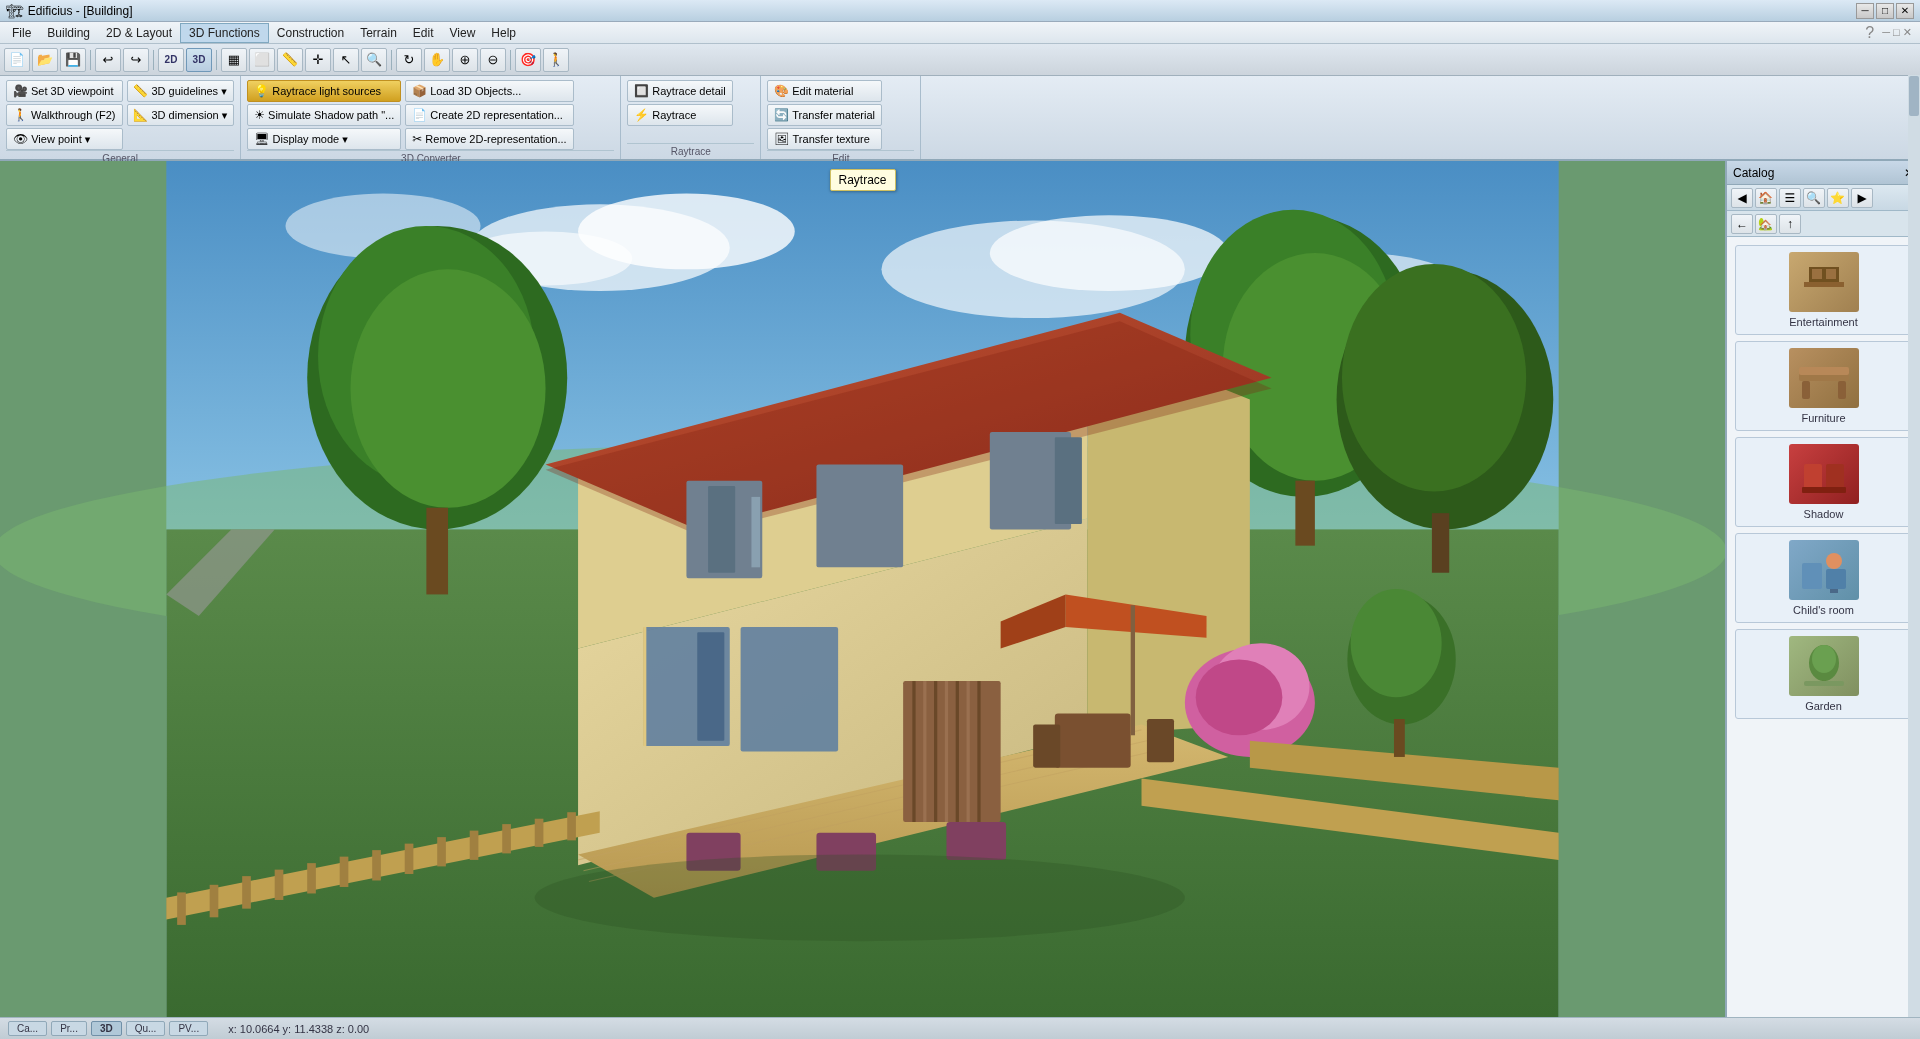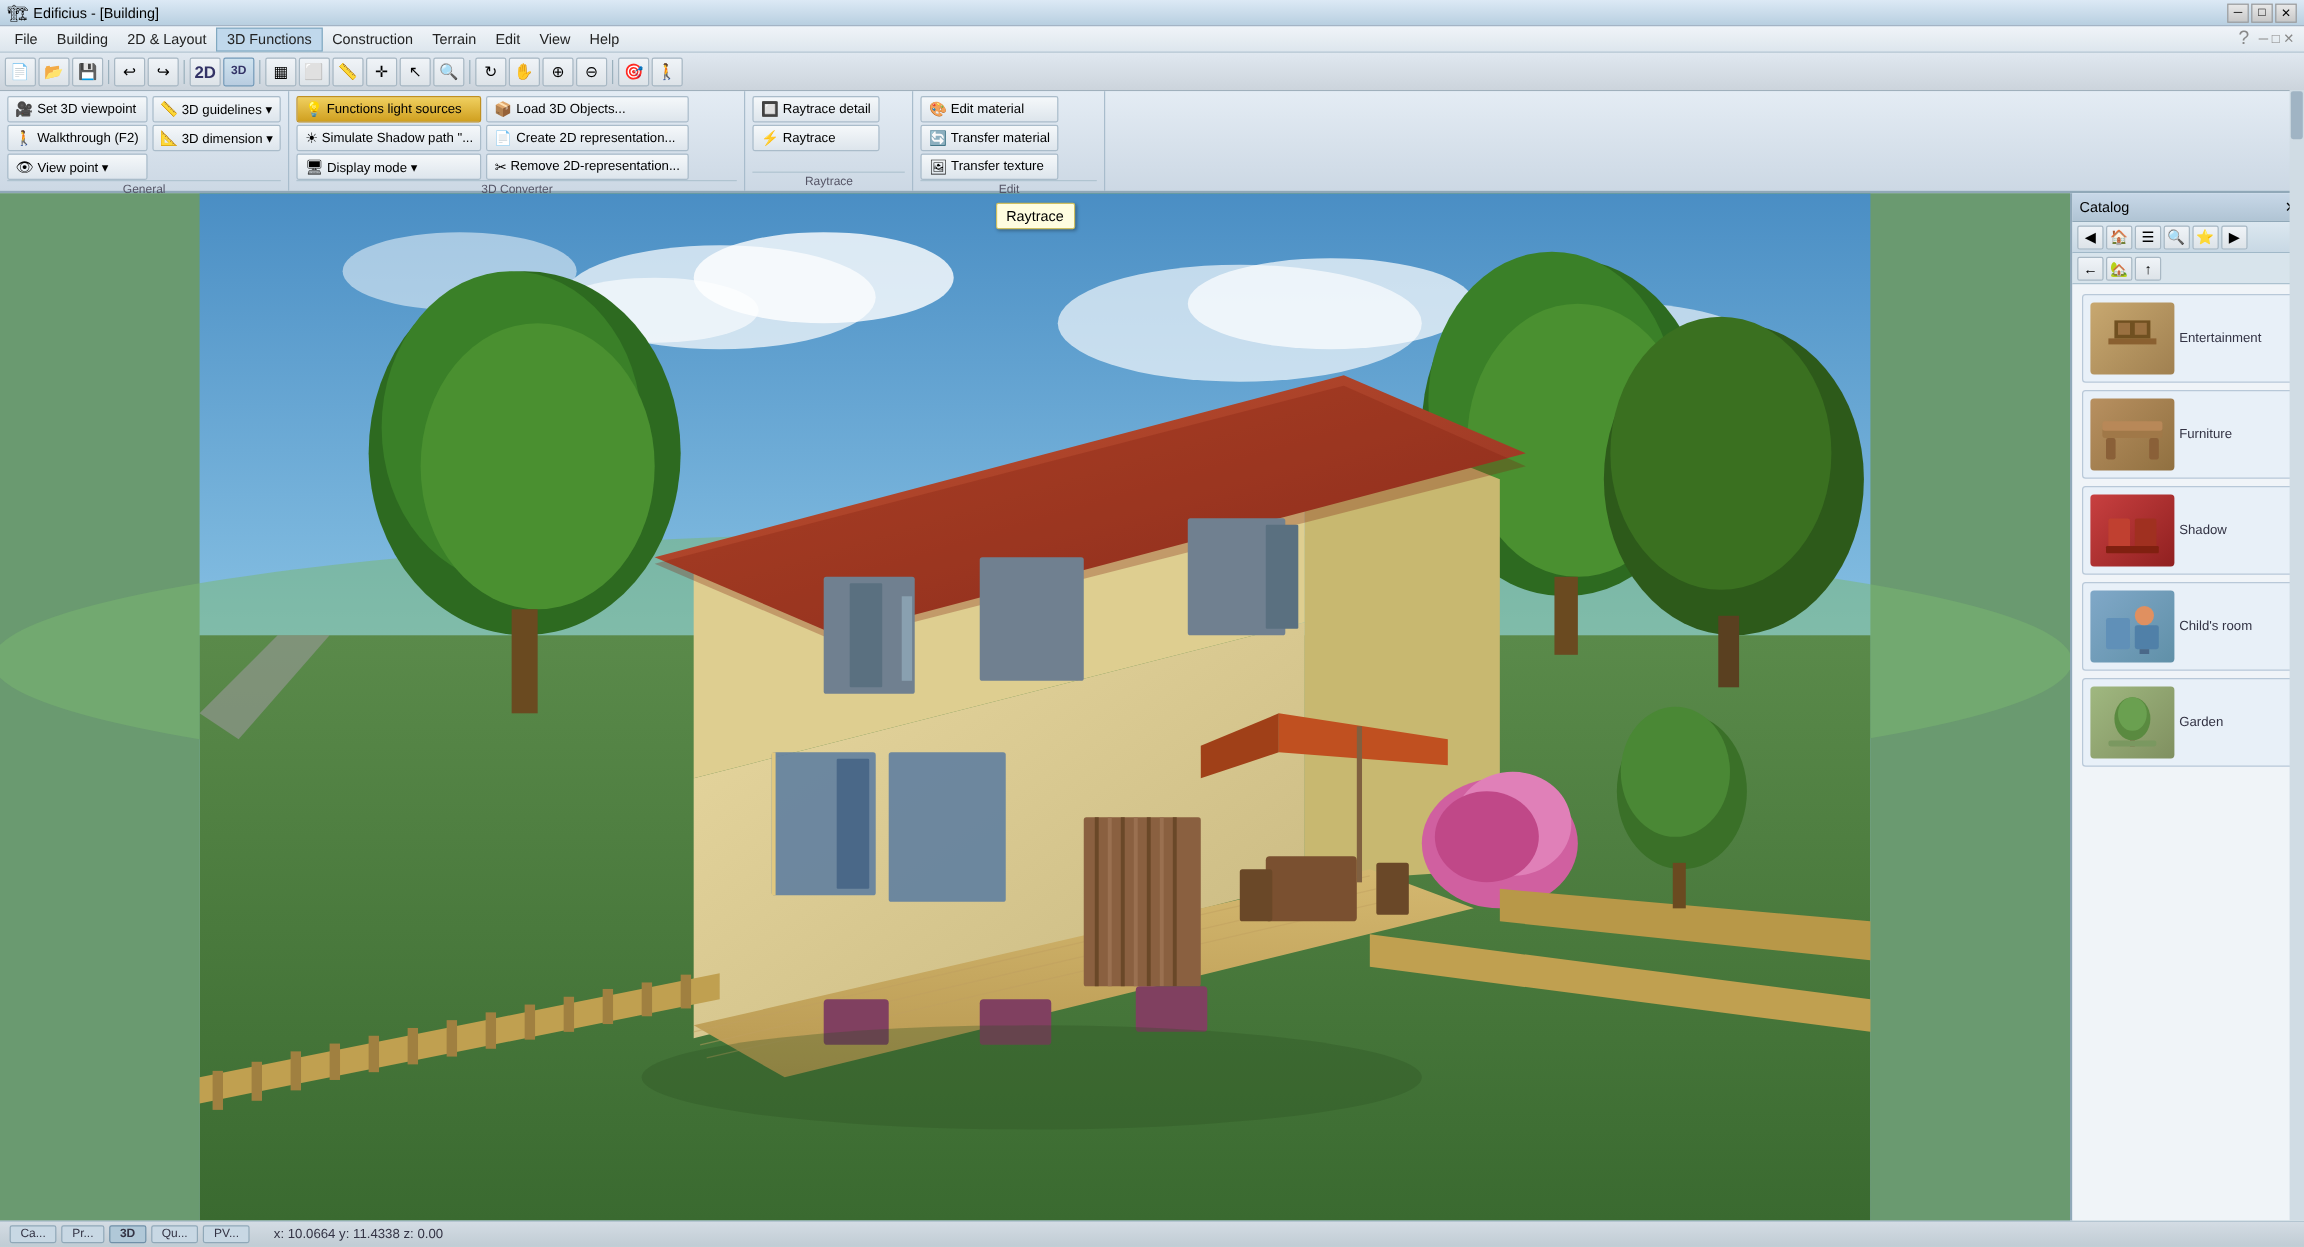--- a/index.html
+++ b/index.html
@@ -182,21 +182,21 @@
       flex: 1;
       overflow-y: auto;
       padding: 8px;
       display: flex;
       flex-direction: column;
       gap: 6px;
       background: #f0f4f8;
     }
     .catalog-item {
       display: flex;
-      flex-direction: row;
+      flex-direction: column;
       align-items: center;
       gap: 4px;
       padding: 6px;
       background: #e8f0f8;
       border: 1px solid #b8c8d8;
       border-radius: 3px;
       cursor: pointer;
     }
     .catalog-item-thumb {
       width: 70px;
@@ -290,21 +290,21 @@
 </div>
 
 <div id="quick-toolbar">
   <div class="qt-btn" title="New">📄</div>
   <div class="qt-btn" title="Open">📂</div>
   <div class="qt-btn" title="Save">💾</div>
   <div class="qt-separator"></div>
   <div class="qt-btn" title="Undo">↩</div>
   <div class="qt-btn" title="Redo">↪</div>
   <div class="qt-separator"></div>
-  <div class="qt-btn" title="2D" style="font-size:14px; font-weight:bold; color:#336;">2D</div>
+  <div class="qt-btn" title="2D" style="font-size:10px; font-weight:bold; color:#336;">2D</div>
   <div class="qt-btn" title="3D" style="font-size:10px; font-weight:bold; color:#336; background:linear-gradient(to bottom,#d0e4f0,#b8cce0); border-color:#7098b8;">3D</div>
   <div class="qt-separator"></div>
   <div class="qt-btn">▦</div>
   <div class="qt-btn">⬜</div>
   <div class="qt-btn">📏</div>
   <div class="qt-btn">✛</div>
   <div class="qt-btn">↖</div>
   <div class="qt-btn">🔍</div>
   <div class="qt-separator"></div>
   <div class="qt-btn">↻</div>
@@ -346,21 +346,21 @@
       </div>
     </div>
     <div class="ribbon-section-title">General</div>
   </div>
 
   <div class="ribbon-section" style="min-width:380px;">
     <div class="ribbon-content">
       <div style="display:flex; flex-direction:column; gap:2px;">
         <button class="tb-btn highlight-btn" style="height:22px;">
           <span style="font-size:12px;">💡</span>
-          <span>Functions light sources</span>
+          <span>Raytrace light sources</span>
         </button>
         <button class="tb-btn" style="height:22px;">
           <span style="font-size:12px;">☀</span>
           <span>Simulate Shadow path "...</span>
         </button>
         <button class="tb-btn" style="height:22px;">
           <span style="font-size:12px;">🖥</span>
           <span>Display mode ▾</span>
         </button>
       </div>

